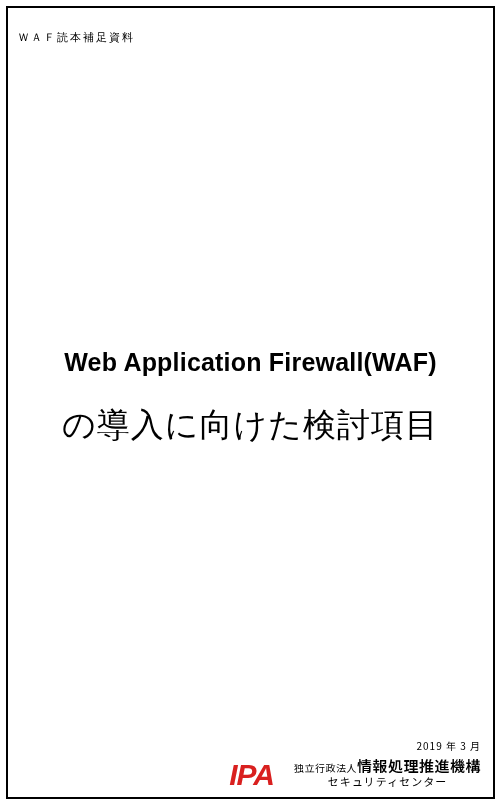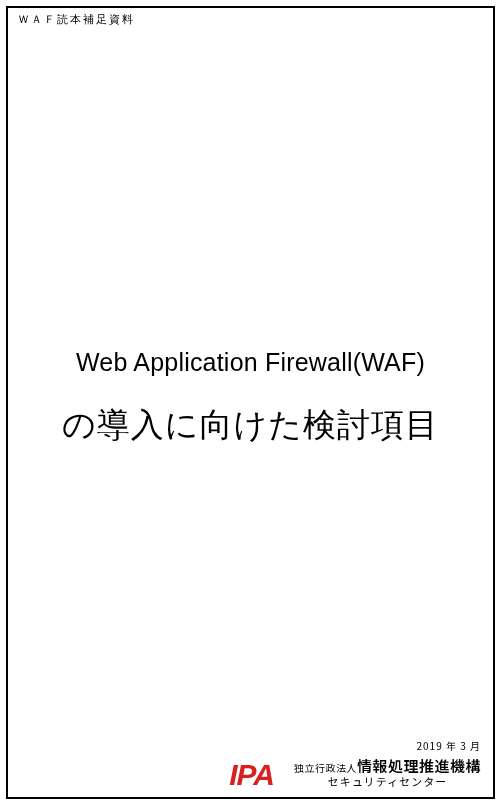--- a/index.html
+++ b/index.html
@@ -23,36 +23,36 @@
     .inner {
       box-sizing: border-box;
       width: 100%;
       height: 100%;
       border: 2px solid #000;
       position: relative;
       padding: 8px 10px 8px 10px;
     }
     .topnote {
       position: absolute;
-      top: 4px;
+      top: 22px;
       left: 10px;
       font-size: 11px;
       letter-spacing: 2px;
       font-family: "MS Gothic", "Hiragino Kaku Gothic ProN", monospace;
     }
     .titleblock {
       position: absolute;
       top: 340px;
       left: 0;
       right: 0;
       text-align: center;
     }
     .title-line1 {
       font-size: 25px;
-      font-weight: 400;
+      font-weight: 700;
       letter-spacing: 0.2px;
       margin-bottom: 26px;
       font-family: "Yu Gothic Light", "Hiragino Sans", "Helvetica Neue",
                    Arial, sans-serif;
     }
     .title-line2 {
       font-size: 33px;
       font-weight: 400;
       letter-spacing: 1px;
       margin-bottom: 22px;

